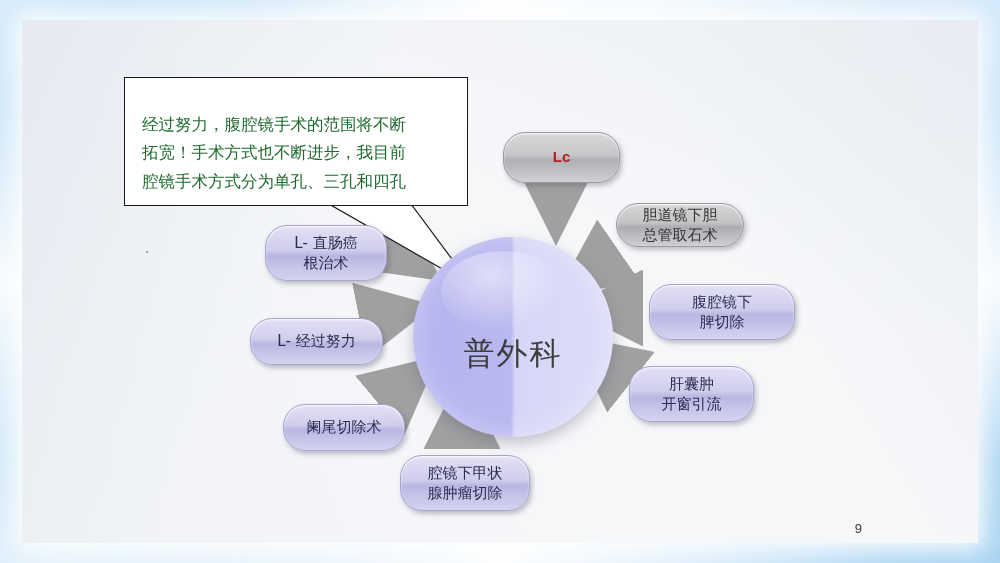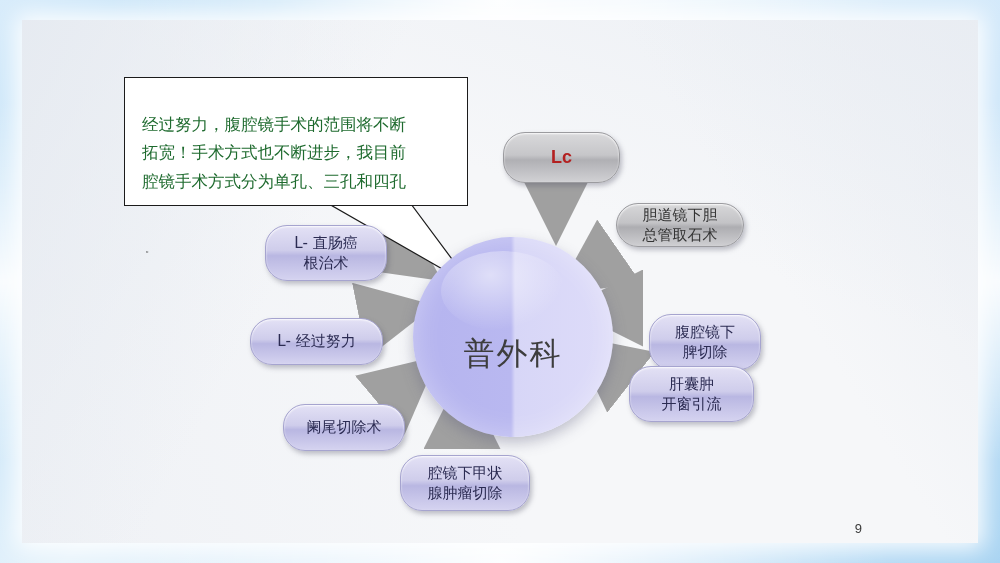--- a/index.html
+++ b/index.html
@@ -110,21 +110,21 @@
     background: linear-gradient(to bottom, #d7d7d9 0%, #c3c3c6 45%, #adadb1 55%, #cfcfd2 100%);
     border: 1px solid #9b9b9f;
     color: #333;
   }
   .node.gray-lc {
     background: linear-gradient(to bottom, #d9d9db 0%, #c6c6c9 45%, #b0b0b4 55%, #d1d1d4 100%);
   }
   .node .lc-text {
     color: #b32020;
     font-weight: bold;
-    font-size: 18px;
+    font-size: 15px;
     font-family: "Liberation Sans", sans-serif;
   }
 
   
   #callout {
     position: absolute;
     left: 124px;
     top: 54px;
     width: 344px;
     height: 129px;
@@ -228,21 +228,21 @@
     <div id="center-label">普外科</div>
   </div>
 
   <div class="node gray gray-lc" style="left:503px;top:132px;width:117px;height:51px;">
     <span class="lc-text">Lc</span>
   </div>
 
   <div class="node gray" style="left:616px;top:203px;width:128px;height:44px;">胆道镜下胆
 总管取石术</div>
 
-  <div class="node" style="left:649px;top:284px;width:112px;height:56px;margin-top:30px;">腹腔镜下
+  <div class="node" style="left:649px;top:284px;width:146px;height:56px;">腹腔镜下
 脾切除</div>
 
   <div class="node" style="left:629px;top:366px;width:125px;height:56px;">肝囊肿
 开窗引流</div>
 
   <div class="node" style="left:283px;top:404px;width:122px;height:47px;">阑尾切除术</div>
 
   <div class="node" style="left:400px;top:455px;width:130px;height:56px;">腔镜下甲状
 腺肿瘤切除</div>
 

